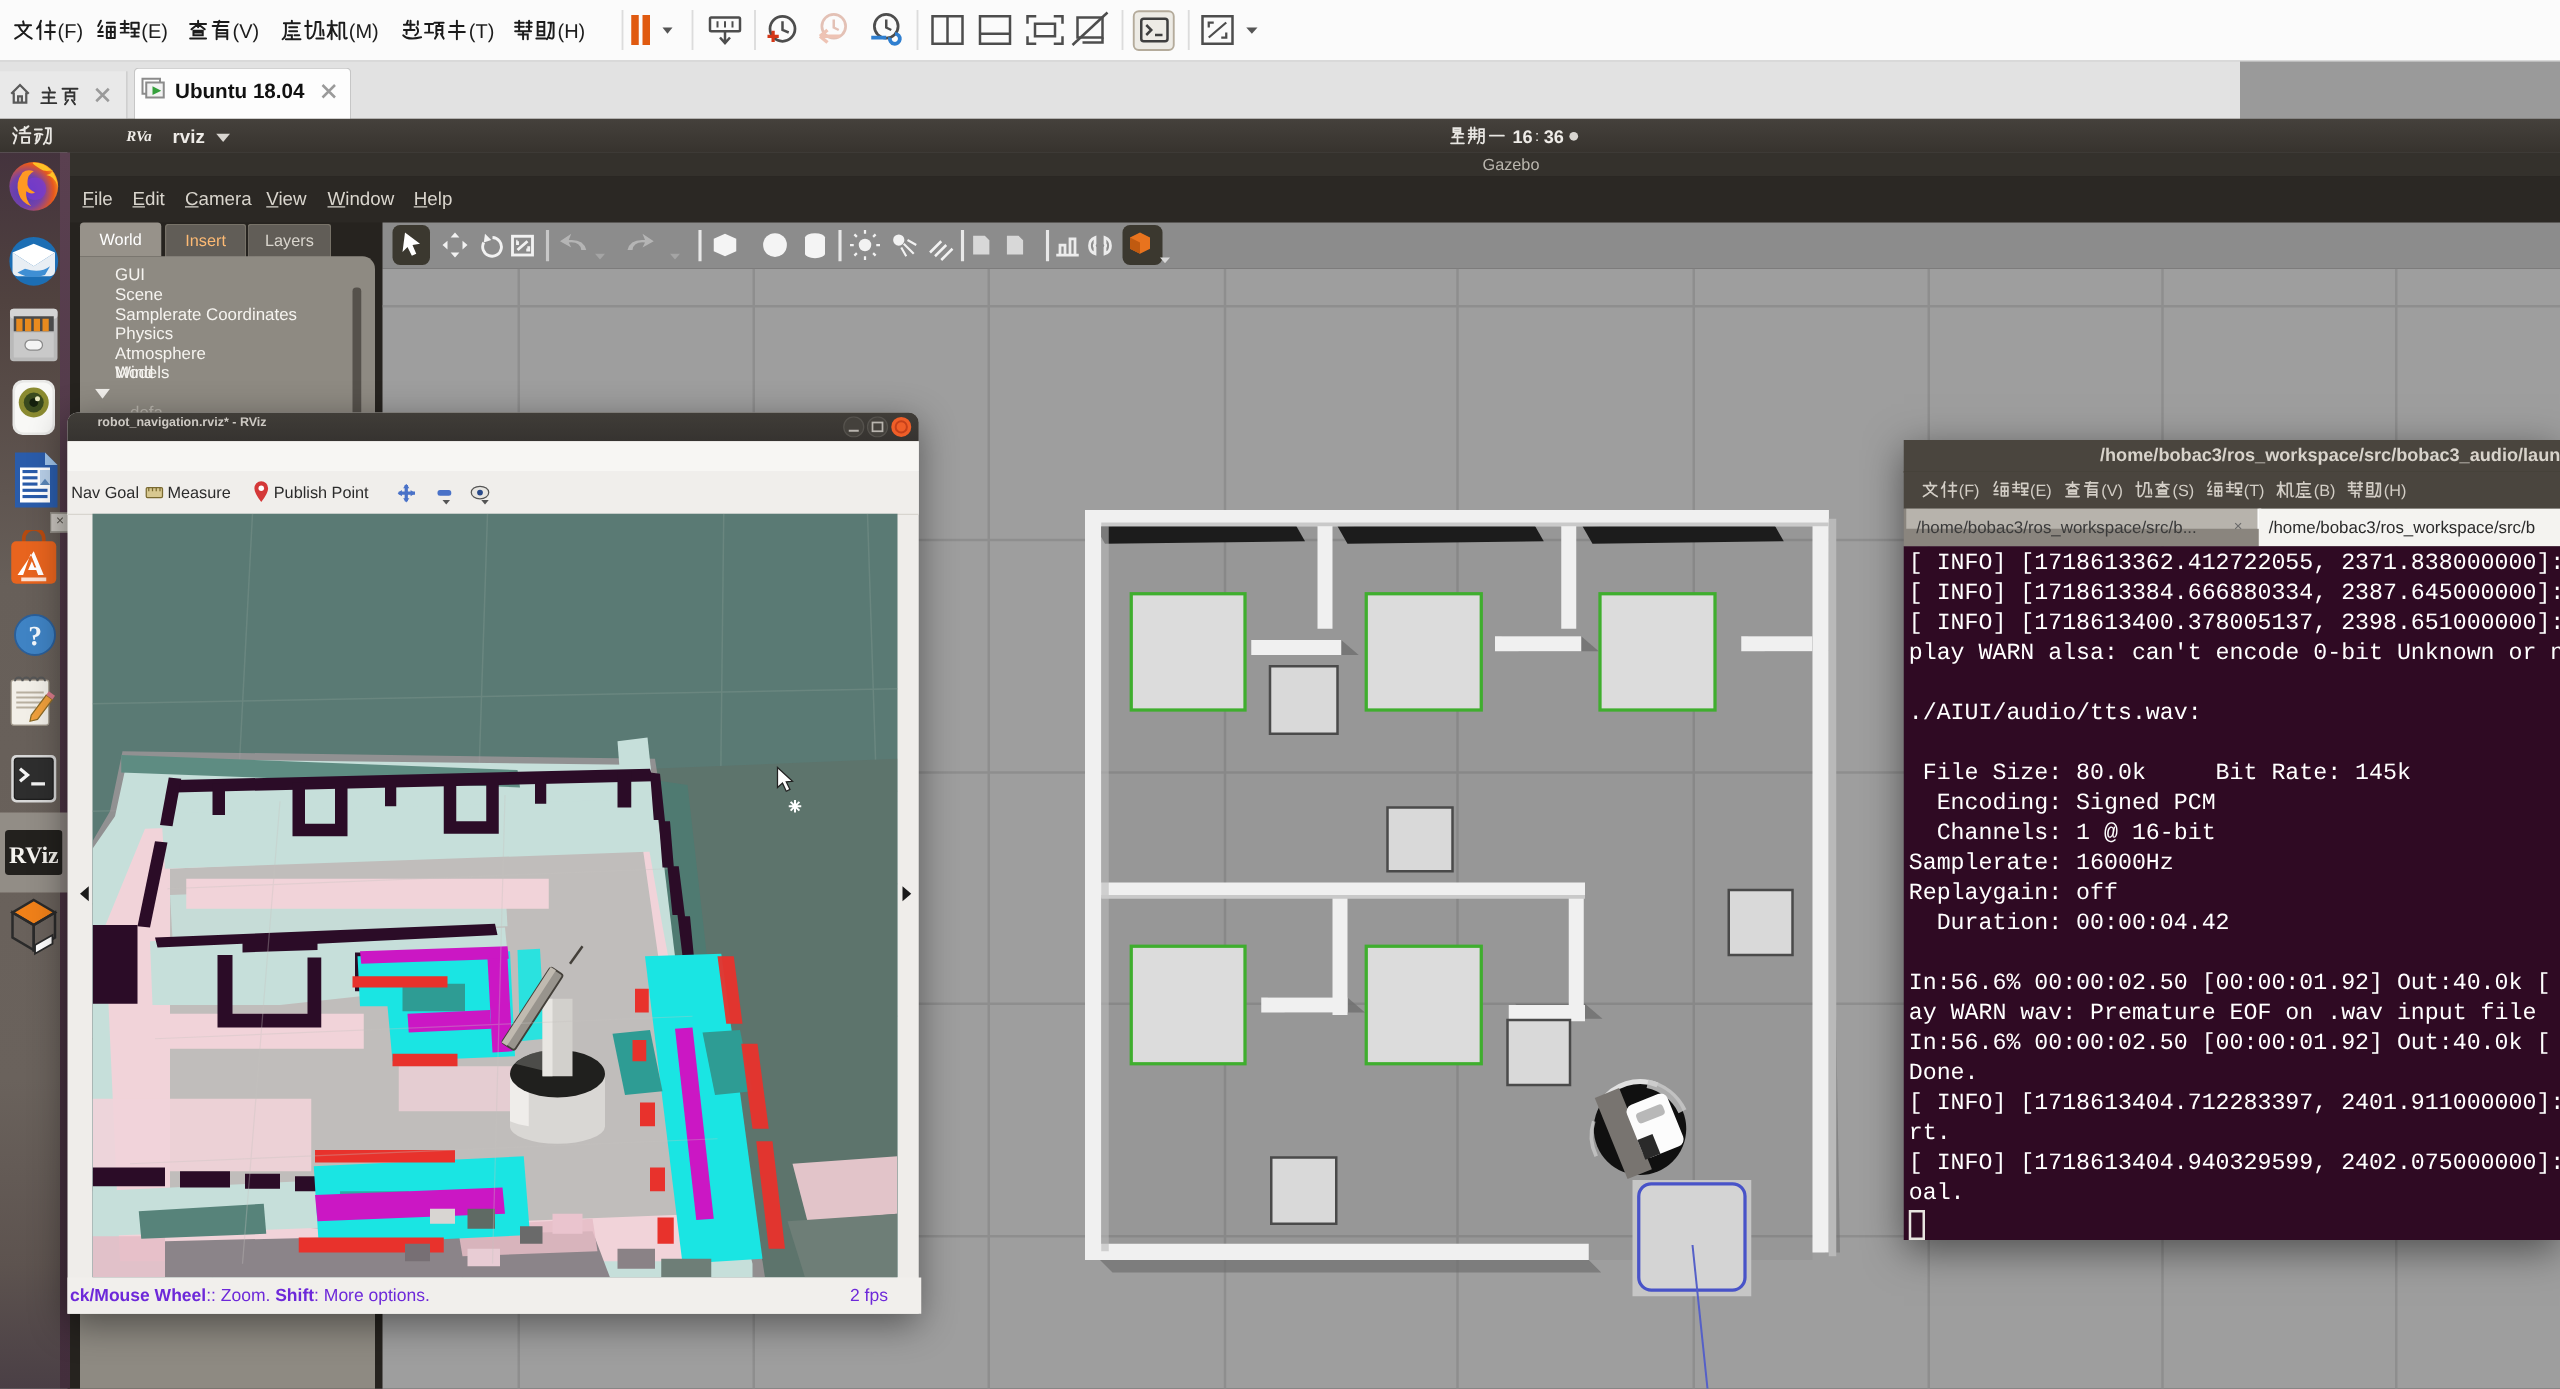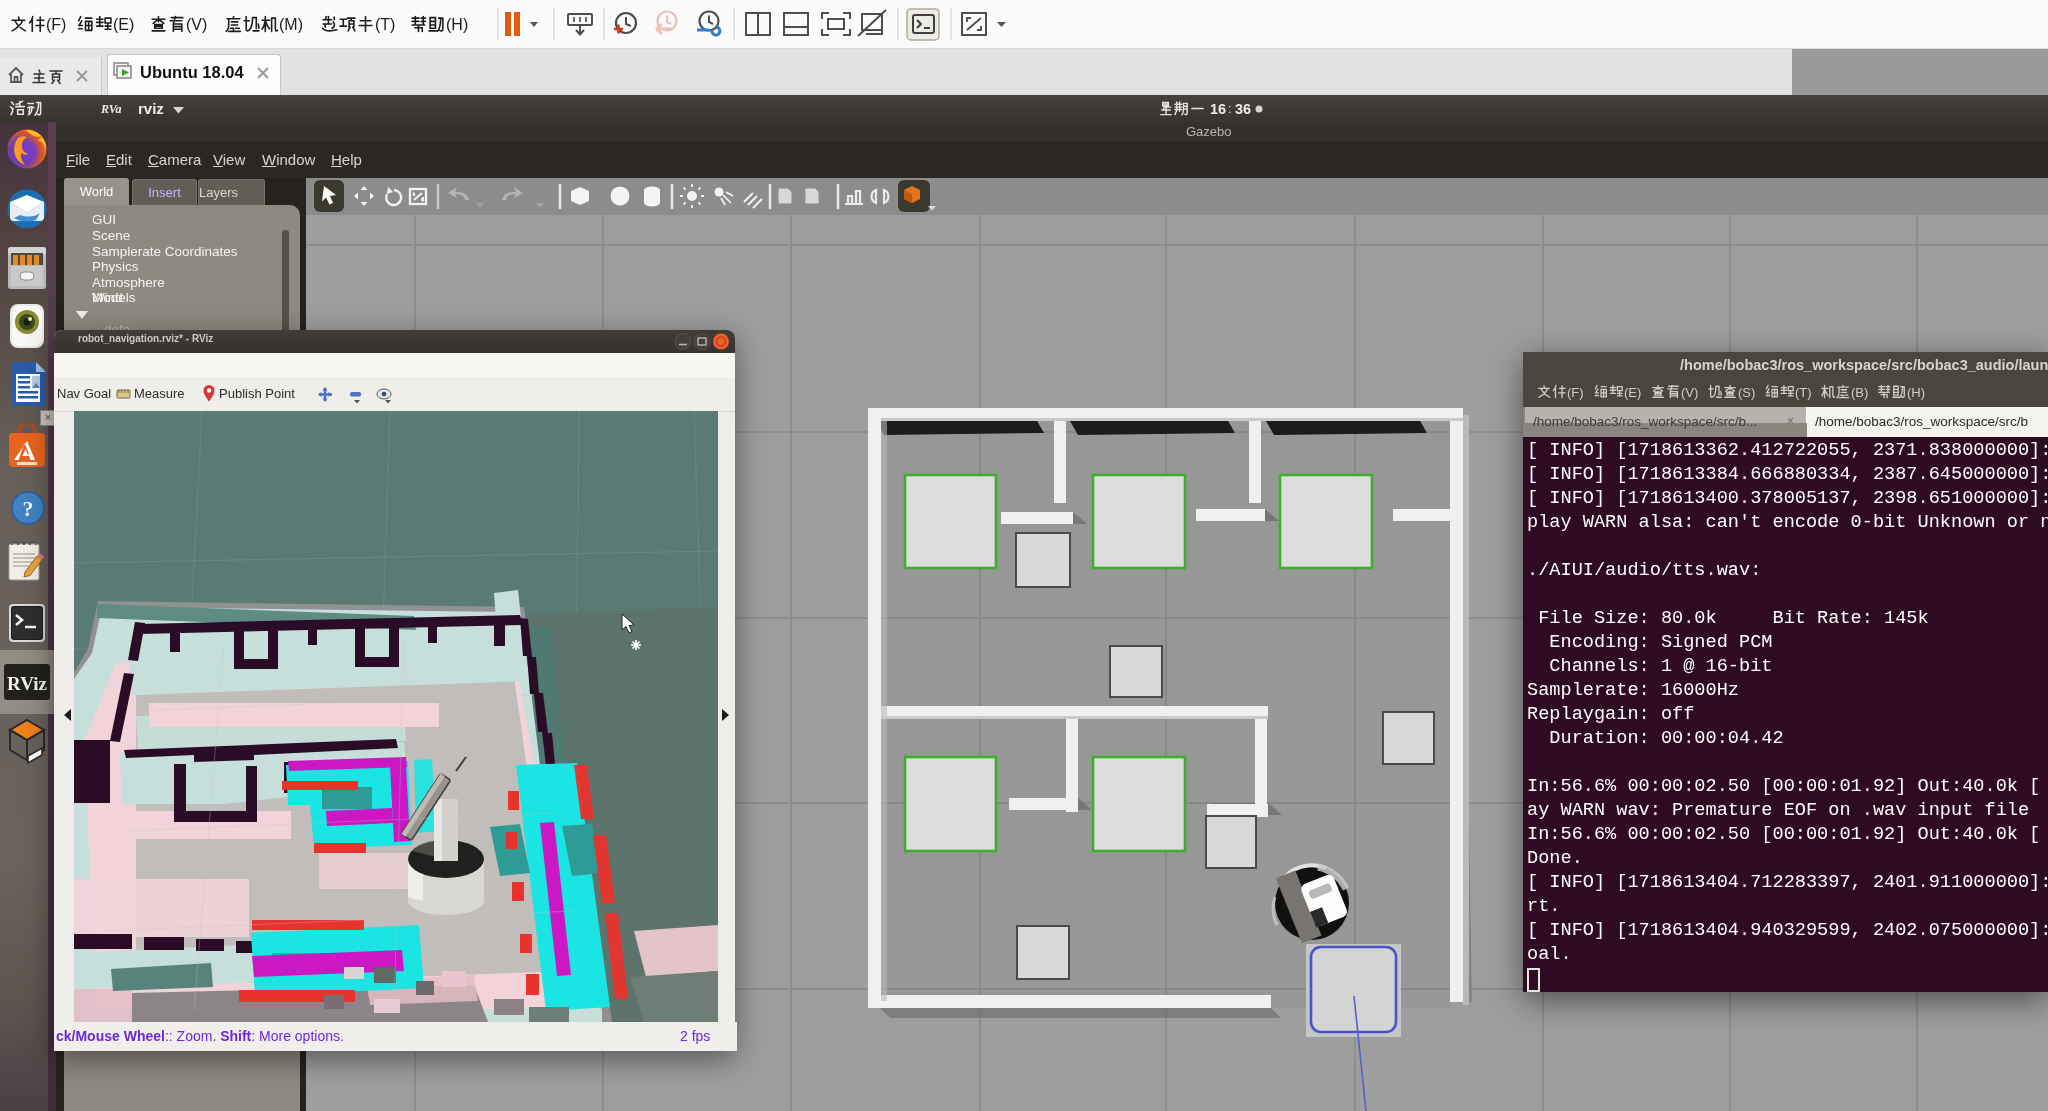--- a/index.html
+++ b/index.html
@@ -219,22 +219,22 @@
   <div class="abs" style="left:0;top:19px;width:1994px;height:37px;background:#2b2824;color:#d9d5cd;font-size:15px">
     <span class="abs" style="left:12px;top:10px"><u>F</u>ile</span>
     <span class="abs" style="left:52px;top:10px"><u>E</u>dit</span>
     <span class="abs" style="left:94px;top:10px"><u>C</u>amera</span>
     <span class="abs" style="left:159px;top:10px"><u>V</u>iew</span>
     <span class="abs" style="left:208px;top:10px"><u>W</u>indow</span>
     <span class="abs" style="left:277px;top:10px"><u>H</u>elp</span>
   </div>
 
   <div class="abs" style="left:10px;top:56px;width:65px;height:27px;background:#97928a;color:#fff;font-size:13px;text-align:center;line-height:27px;border-radius:3px 3px 0 0">World</div>
-  <div class="abs" style="left:78px;top:57px;width:63px;height:26px;background:#615d57;color:#c4b5fd;font-size:13px;text-align:center;line-height:26px;border:1px solid #777268;border-bottom:none;border-radius:3px 3px 0 0">Insert</div>
-  <div class="abs" style="left:144px;top:57px;width:65px;height:26px;background:#615d57;color:#d9d5cd;font-size:13px;line-height:26px;border:1px solid #777268;border-bottom:none;border-radius:3px 3px 0 0">Layers</div>
+  <div class="abs" style="left:78px;top:57px;width:63px;height:26px;background:#615d57;color:#fdba74;font-size:13px;text-align:center;line-height:26px;border:1px solid #777268;border-bottom:none;border-radius:3px 3px 0 0">Insert</div>
+  <div class="abs" style="left:144px;top:57px;width:65px;height:26px;background:#615d57;color:#d9d5cd;font-size:13px;text-align:center;line-height:26px;border:1px solid #777268;border-bottom:none;border-radius:3px 3px 0 0">Layers</div>
 
   <div class="abs" style="left:10px;top:83px;width:236px;height:906px;background:#8e8a82;border-radius:0 10px 0 0;color:#f6f4f0;font-size:13.5px">
     <div class="abs" style="left:28px;top:7px">GUI</div>
     <div class="abs" style="left:28px;top:23px">Scene</div>
     <div class="abs" style="left:28px;top:39px">Samplerate Coordinates</div>
     <div class="abs" style="left:28px;top:54px">Physics</div>
     <div class="abs" style="left:28px;top:70px">Atmosphere</div>
     <div class="abs" style="left:28px;top:85px">Wind</div>
     <div class="abs" style="left:28px;top:85px">Models</div>
     <svg class="abs" style="left:12px;top:106px" width="12" height="8">

